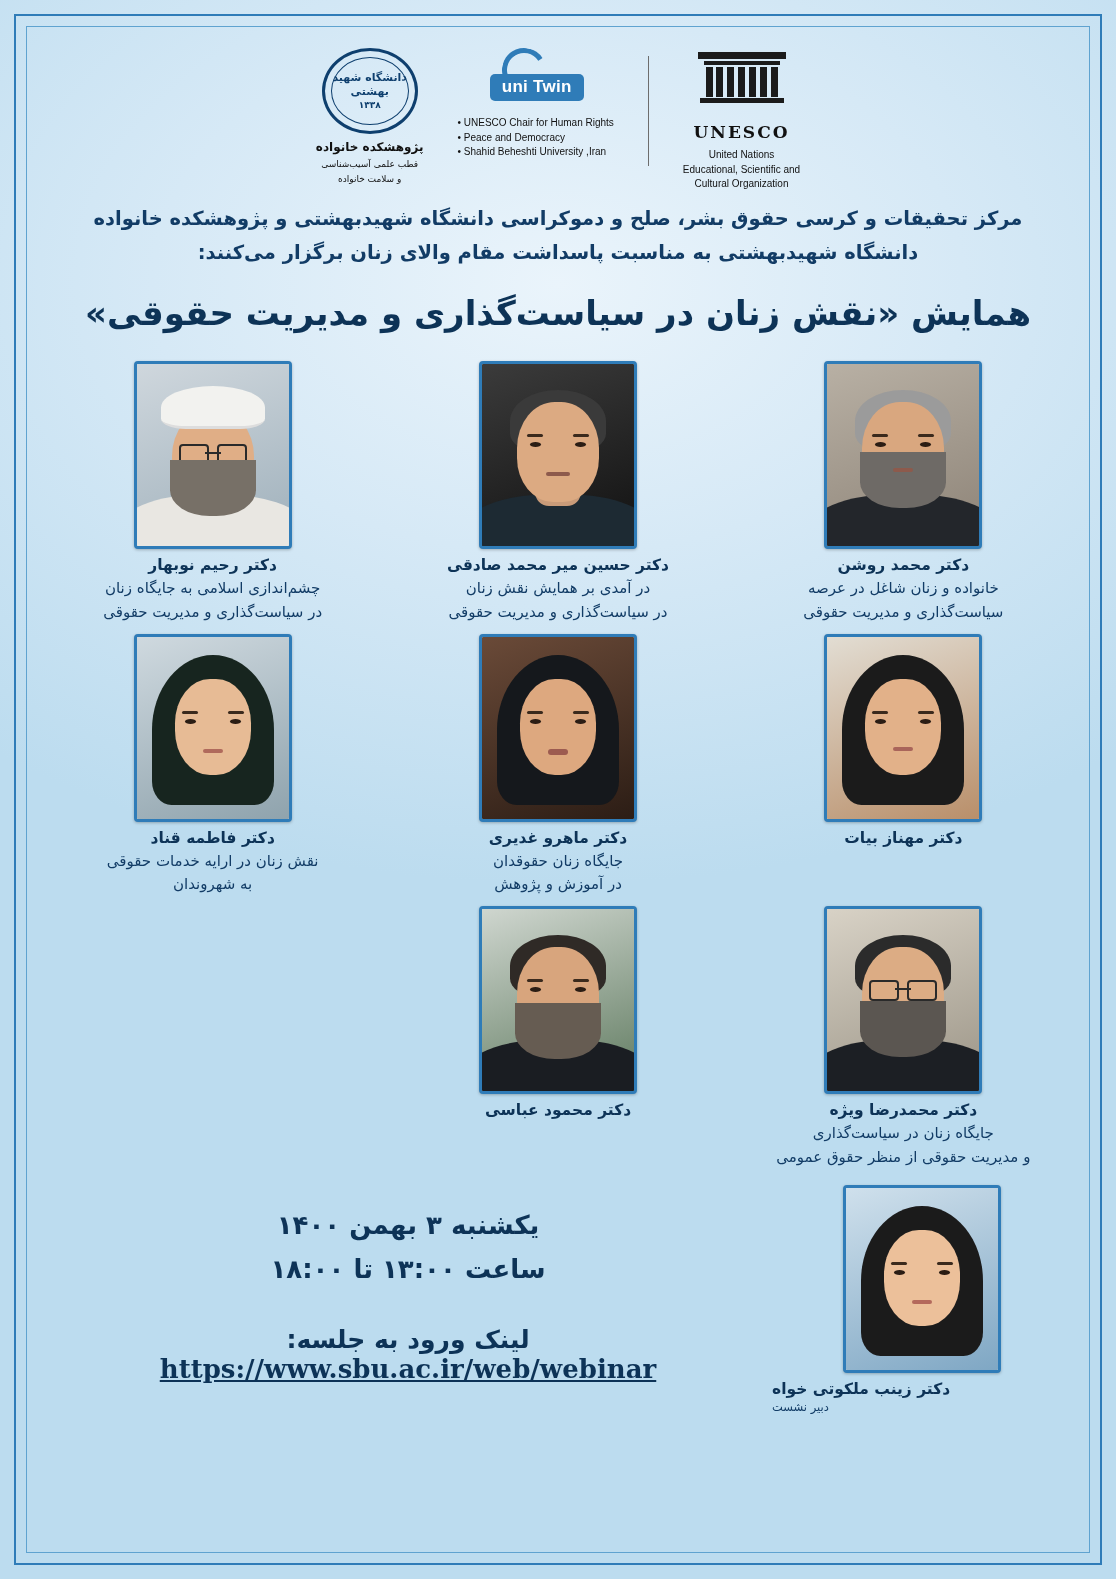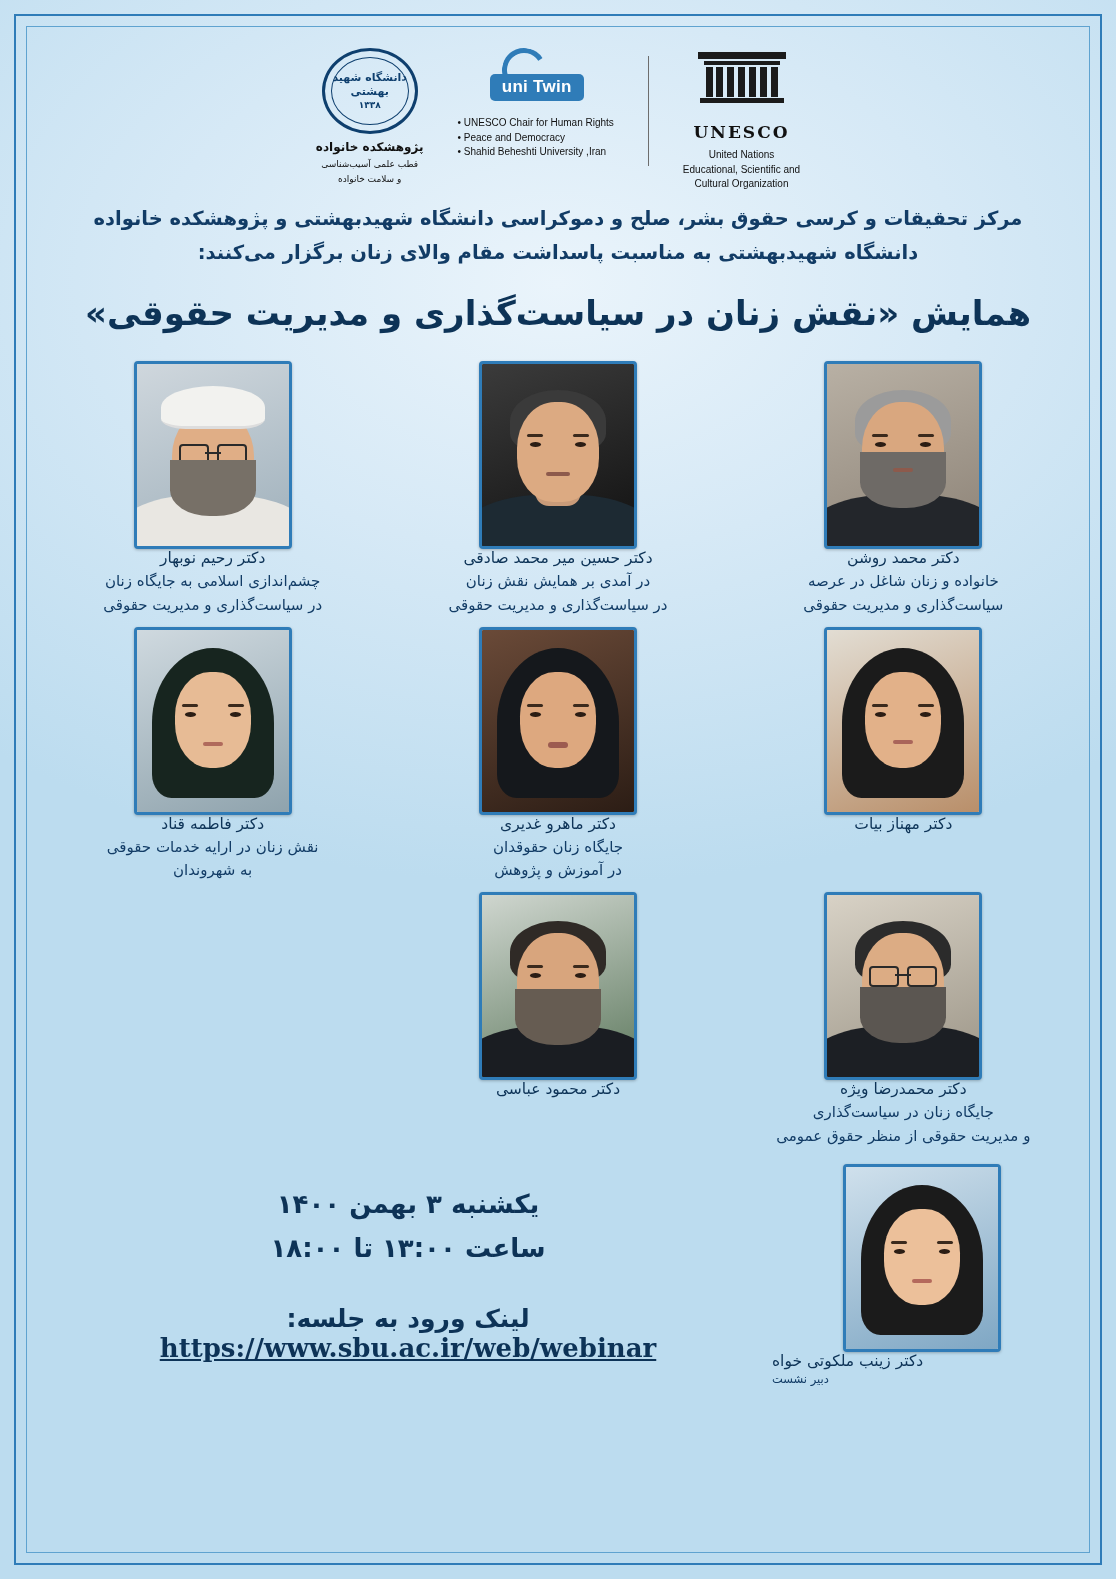--- a/index.html
+++ b/index.html
@@ -171,22 +171,23 @@
     width: 152px; height: 182px;
     margin: 0 auto;
     border: 3px solid #2f7cb8;
     border-radius: 4px;
     background: #dfe6ea;
     overflow: hidden;
     position: relative;
     box-shadow: 0 1px 3px rgba(0,0,0,.25);
   }
   .ph-name {
+    margin-top: 7px;
     font-size: 15.5px;
-    font-weight: normal;
+    font-weight: bold;
     color: #0d3357;
   }
   .ph-topic {
     margin-top: 3px;
     font-size: 15px;
     color: #123c66;
     line-height: 1.55;
   }
 
   

